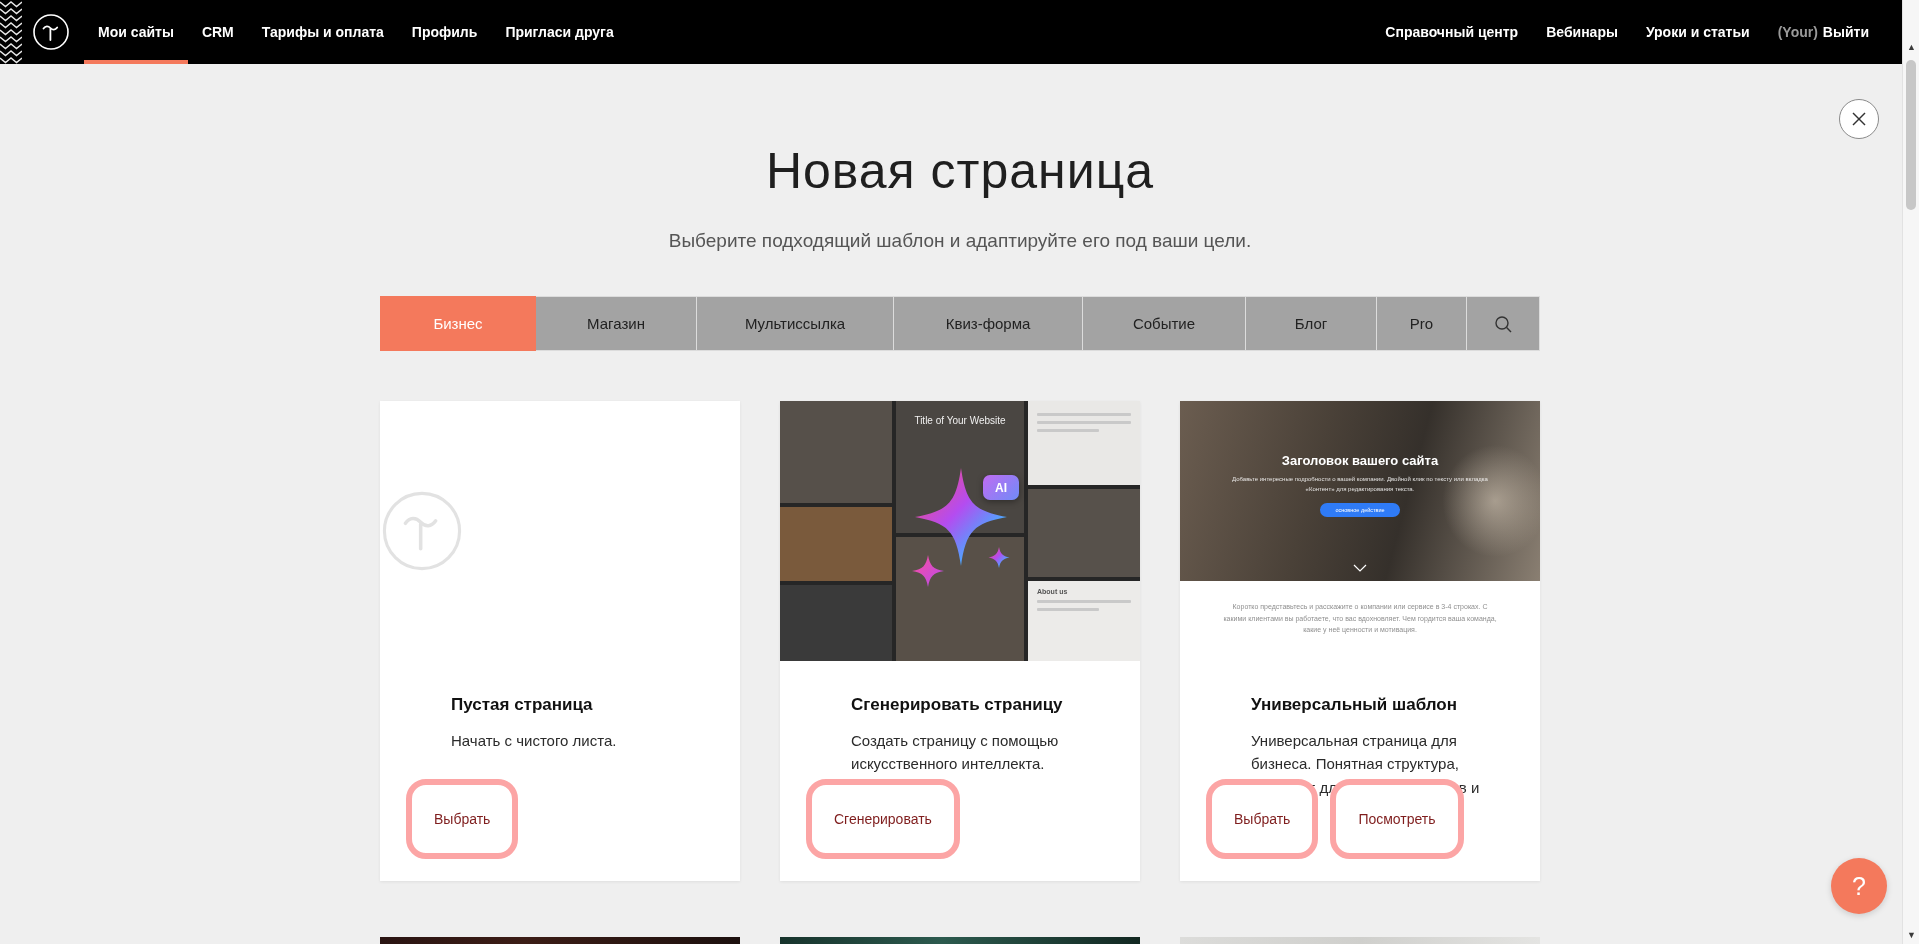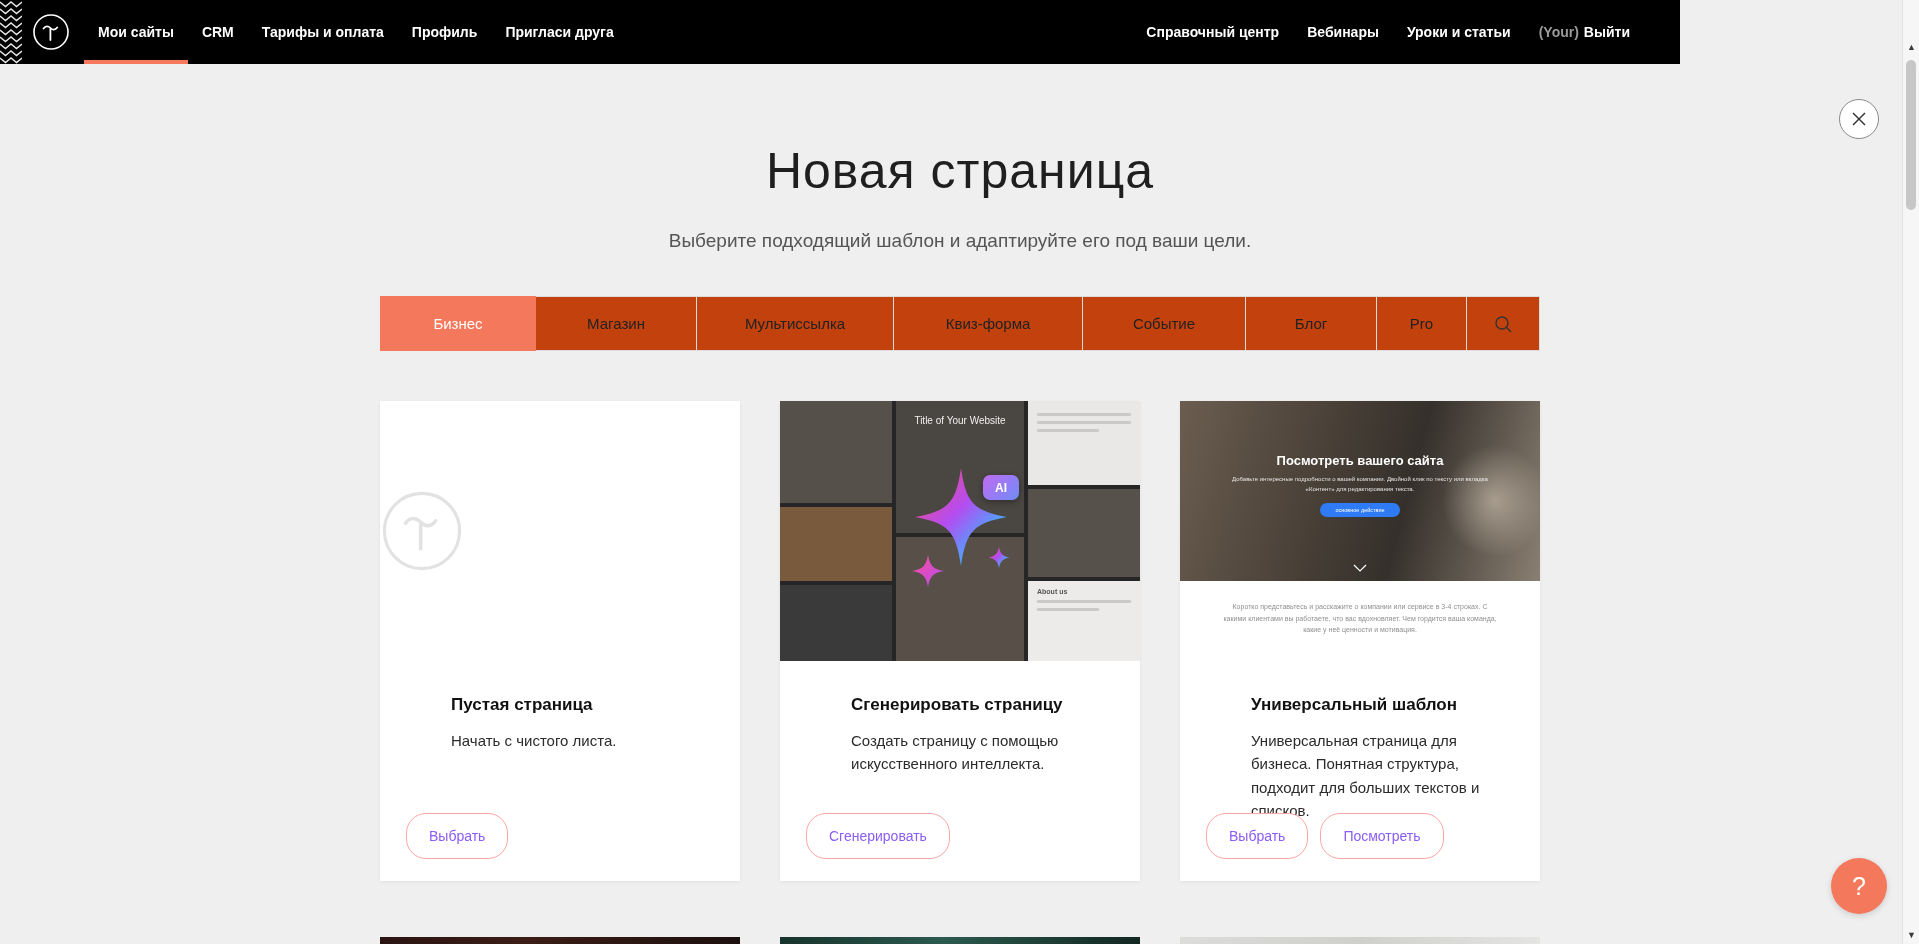--- a/index.html
+++ b/index.html
@@ -7,21 +7,21 @@
   body {
     position: relative;
     overflow: hidden;
     background: #efefef;
     font-family: "Liberation Sans", sans-serif;
     color: #1a1a1a;
   }
 
   
   .navbar {
-    position: absolute; top:0; left:0; width:1680px; height:64px;
+    position: absolute; top:0; left:0; width:1919px; height:64px;
     background:#000; display:flex; align-items:center; z-index:10;
   }
   .zigzag { width:22px; height:64px; flex:0 0 22px; }
   .logo { margin-left:10px; margin-right:14px; display:flex; align-items:center; cursor:pointer; }
   .nav-left, .nav-right { display:flex; align-items:center; height:64px; }
   .nav-right { margin-left:auto; padding-right:36px; }
   .nav-item {
     position:relative; height:64px; display:flex; align-items:center;
     padding:0 14px; color:#fff; font-size:14px; font-weight:bold; cursor:pointer;
     white-space:nowrap;
@@ -48,21 +48,21 @@
 
   .close-button {
     position:absolute; top:99px; right:40px; width:40px; height:40px; border-radius:50%;
     background:#fff; border:1px solid #8a8a8a; display:flex; align-items:center; justify-content:center;
     cursor:pointer; z-index:15;
   }
 
   
   .tabs { display:flex; margin-top:44px; }
   .tab {
-    height:55px; background:#c2410c; border:1px solid #dcdcdc; border-left:none;
+    height:55px; background:#a3a3a3; border:1px solid #dcdcdc; border-left:none;
     display:flex; align-items:center; justify-content:center;
     font-size:15px; color:#222; cursor:pointer; white-space:nowrap;
   }
   .tab:first-child { border-left:1px solid #dcdcdc; }
   .tab:nth-child(1){ width:156px; } .tab:nth-child(2){ width:161px; }
   .tab:nth-child(3){ width:197px; } .tab:nth-child(4){ width:189px; }
   .tab:nth-child(5){ width:163px; } .tab:nth-child(6){ width:131px; }
   .tab:nth-child(7){ width:90px; }  .tab:nth-child(8){ width:73px; }
   .tab.active { background:#f4795c; border-color:#f4795c; color:#fff; }
 
@@ -71,22 +71,22 @@
   .card {
     width:360px; height:480px; background:#fff; position:relative;
     box-shadow:0 1px 3px rgba(0,0,0,0.07);
   }
   .card-preview { height:260px; position:relative; overflow:hidden; }
   .card-body { padding:34px 26px 0;margin-left:45px; }
   .card-title { font-size:17px; font-weight:bold; color:#111; }
   .card-desc { margin-top:14px; font-size:15px; line-height:1.55; color:#2b2b2b; }
   .card-buttons { position:absolute; left:26px; bottom:22px; display:flex; gap:12px; }
   .pill-button {
-    background:#fff; border:1px solid #fca5a5; border-radius:20px;
-    padding:14px 22px; font-size:14px; color:#8b5cf6; cursor:pointer;
+    background:#fff; border:6px solid #fca5a5; border-radius:20px;
+    padding:26px 22px; font-size:14px; color:#7f1d1d; cursor:pointer;
     font-family:"Liberation Sans", sans-serif;
   }
 
   
   .watermark { margin:88px auto 0; width:84px; height:84px; }
 
   
   .collage { height:260px; background:#262626; position:relative; }
   .tile { position:absolute; }
   .tile .line { height:3px; background:#c9c9c9; margin:5px 9px 0; border-radius:1px; }
@@ -293,21 +293,21 @@
         <div class="card-desc">Создать страницу с помощью искусственного интеллекта.</div>
       </div>
       <div class="card-buttons">
         <button class="pill-button">Сгенерировать</button>
       </div>
     </div>
 
     <div class="card">
       <div class="card-preview">
         <div class="hero">
-          <div class="hero-title">Посмотреть вашего сайта</div>
+          <div class="hero-title">Заголовок вашего сайта</div>
           <div class="hero-text">Добавьте интересные подробности о вашей компании. Двойной клик по тексту или вкладка «Контент» для редактирования текста.</div>
           <div class="hero-btn">основное действие</div>
           <svg class="hero-chevron" width="14" height="8" viewBox="0 0 14 8">
             <path d="M1 1 L7 7 L13 1" stroke="#fff" stroke-width="1.2" fill="none"></path>
           </svg>
         </div>
         <div class="hero-sub">Коротко представьтесь и расскажите о компании или сервисе в 3-4 строках. С какими клиентами вы работаете, что вас вдохновляет. Чем гордится ваша команда, какие у неё ценности и мотивация.</div>
       </div>
       <div class="card-body">
         <div class="card-title">Универсальный шаблон</div>

